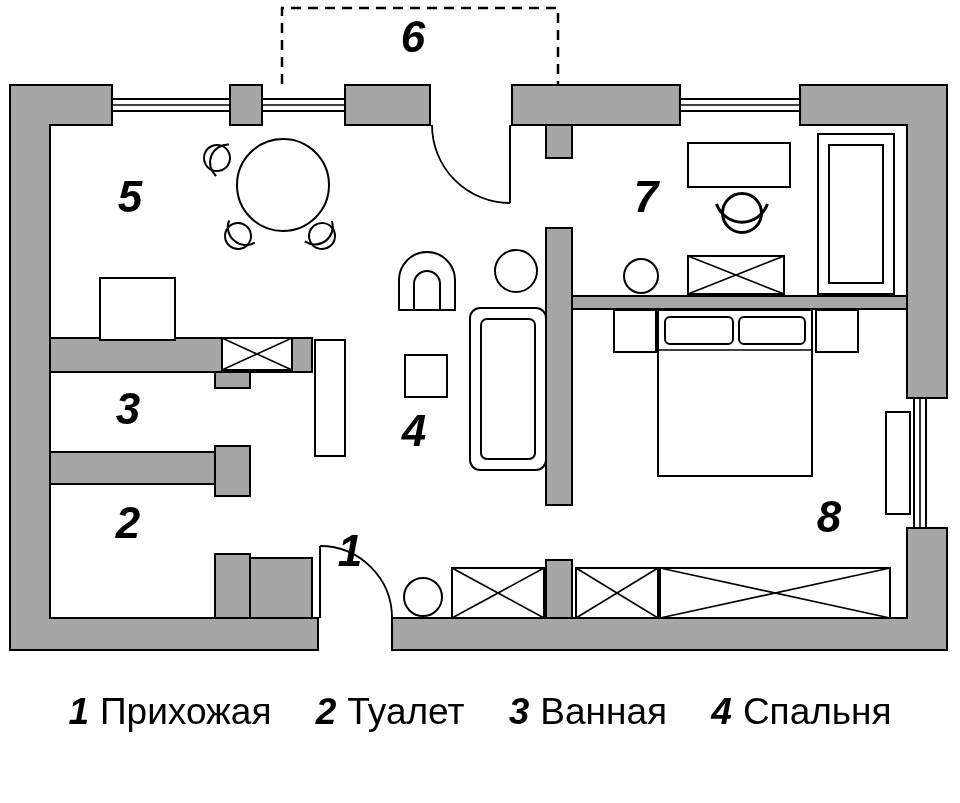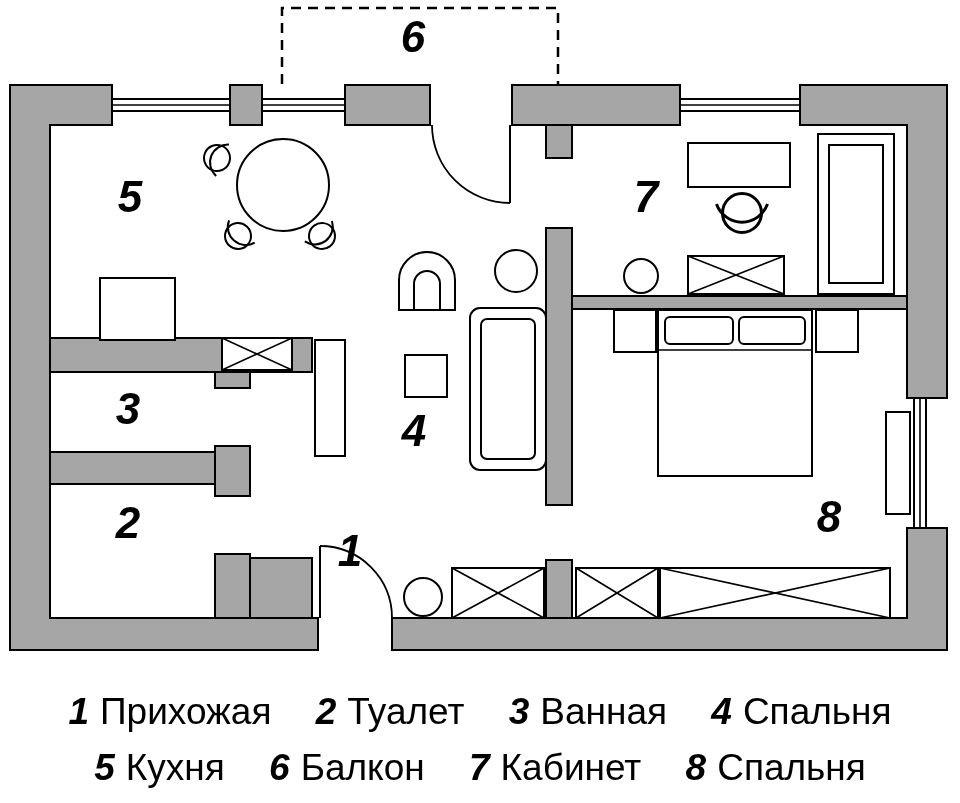--- a/index.html
+++ b/index.html
@@ -172,19 +172,13 @@
   <text class="room-num" x="829" y="532">8</text>
 </svg>
 
 <div class="legend">
   <div class="legend-row">
     <span class="entry"><span class="num">1</span><span class="nm">Прихожая</span></span>
     <span class="entry"><span class="num">2</span><span class="nm">Туалет</span></span>
     <span class="entry"><span class="num">3</span><span class="nm">Ванная</span></span>
     <span class="entry"><span class="num">4</span><span class="nm">Спальня</span></span>
   </div>
-  <div class="legend-row">
-    <span class="entry"><span class="num">5</span><span class="nm">Кухня</span></span>
-    <span class="entry"><span class="num">6</span><span class="nm">Балкон</span></span>
-    <span class="entry"><span class="num">7</span><span class="nm">Кабинет</span></span>
-    <span class="entry"><span class="num">8</span><span class="nm">Спальня</span></span>
-  </div>
 </div>
 
 </body></html>

